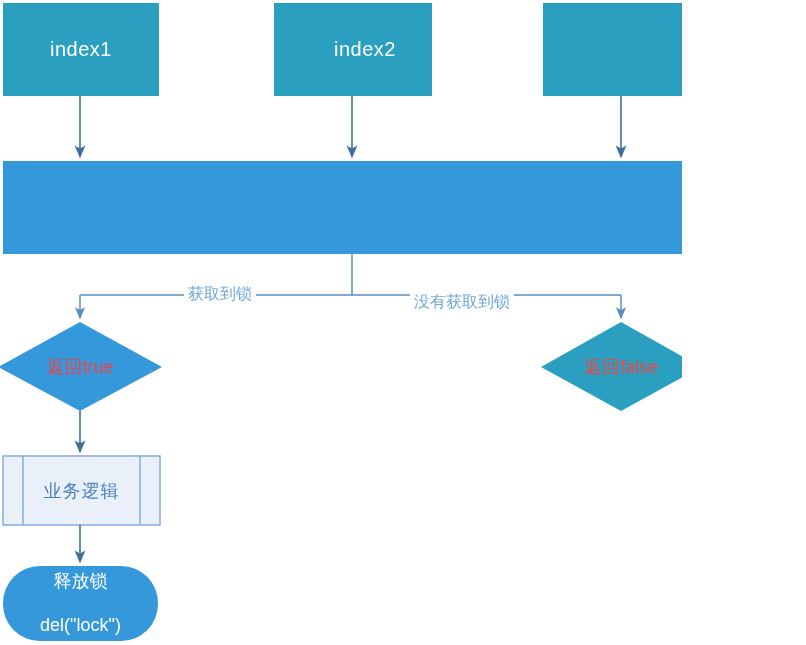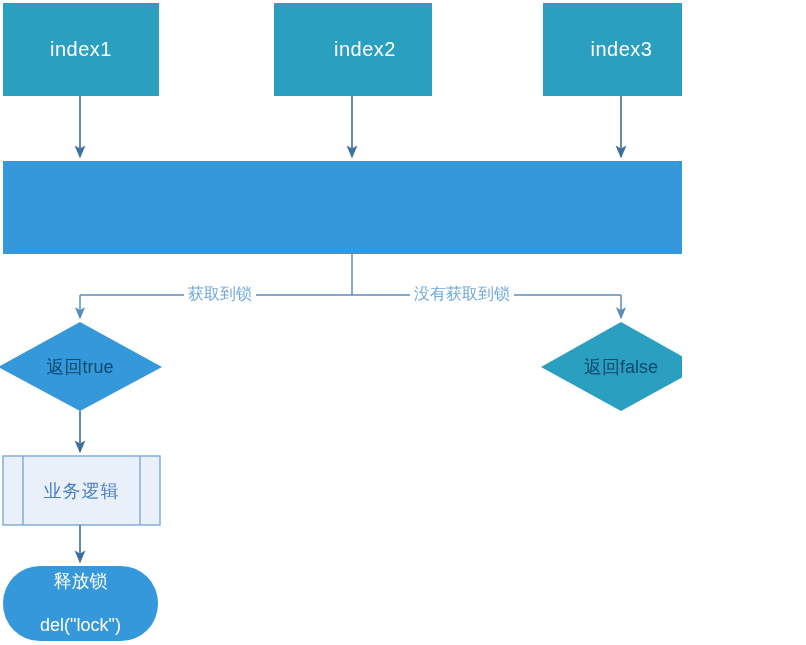--- a/index.html
+++ b/index.html
@@ -44,21 +44,21 @@
     color: #ffffff;
     font-size: 19px;
     line-height: 26px;
   }
   .lbl-redis-sub {
     color: #ffffff;
     font-size: 19px;
     line-height: 26px;
   }
   .lbl-diamond {
-    color: #0c4a6e;
+    color: #ef4444;
     font-size: 18px;
   }
   .lbl-process {
     color: #4a7fbf;
     font-size: 18px;
     letter-spacing: 1px;
   }
   .lbl-terminal {
     color: #ffffff;
     font-size: 18px;
@@ -142,23 +142,20 @@
   </svg>
 
   <div class="node-label" style="left:3px; top:3px; width:156px; height:93px;">
     <span class="lbl-index">index1</span>
   </div>
 
   <div class="node-label" style="left:286px; top:3px; width:158px; height:93px;">
     <span class="lbl-index">index2</span>
   </div>
 
-  <div class="node-label" style="left:543px; top:3px; width:157px; height:93px;">
-    <span class="lbl-index">index3</span>
-  </div>
 
 
   <div class="node-label" style="left:-2px; top:322px; width:164px; height:89px;">
     <span class="lbl-diamond">返回true</span>
   </div>
 
   <div class="node-label" style="left:3px; top:456px; width:157px; height:69px;">
     <span class="lbl-process">业务逻辑</span>
   </div>
 
@@ -166,18 +163,18 @@
     <span class="lbl-diamond">返回false</span>
   </div>
 
   <div class="node-label" style="left:3px; top:566px; width:155px; height:75px;gap:17px;">
     <span class="lbl-terminal">释放锁</span>
     <span class="lbl-terminal">del("lock")</span>
   </div>
 
   <div class="edge-label" style="left:184px; top:284px;">获取到锁</div>
 
-  <div class="edge-label" style="left:410px; top:284px;">没有获取到锁</div>
+  <div class="edge-label" style="left:410px; top:292px;">没有获取到锁</div>
 
   <div class="edge-label-vert" style="left:745px; top:270px;">等待重试</div>
 
 
 </div>
 
 </body></html>

